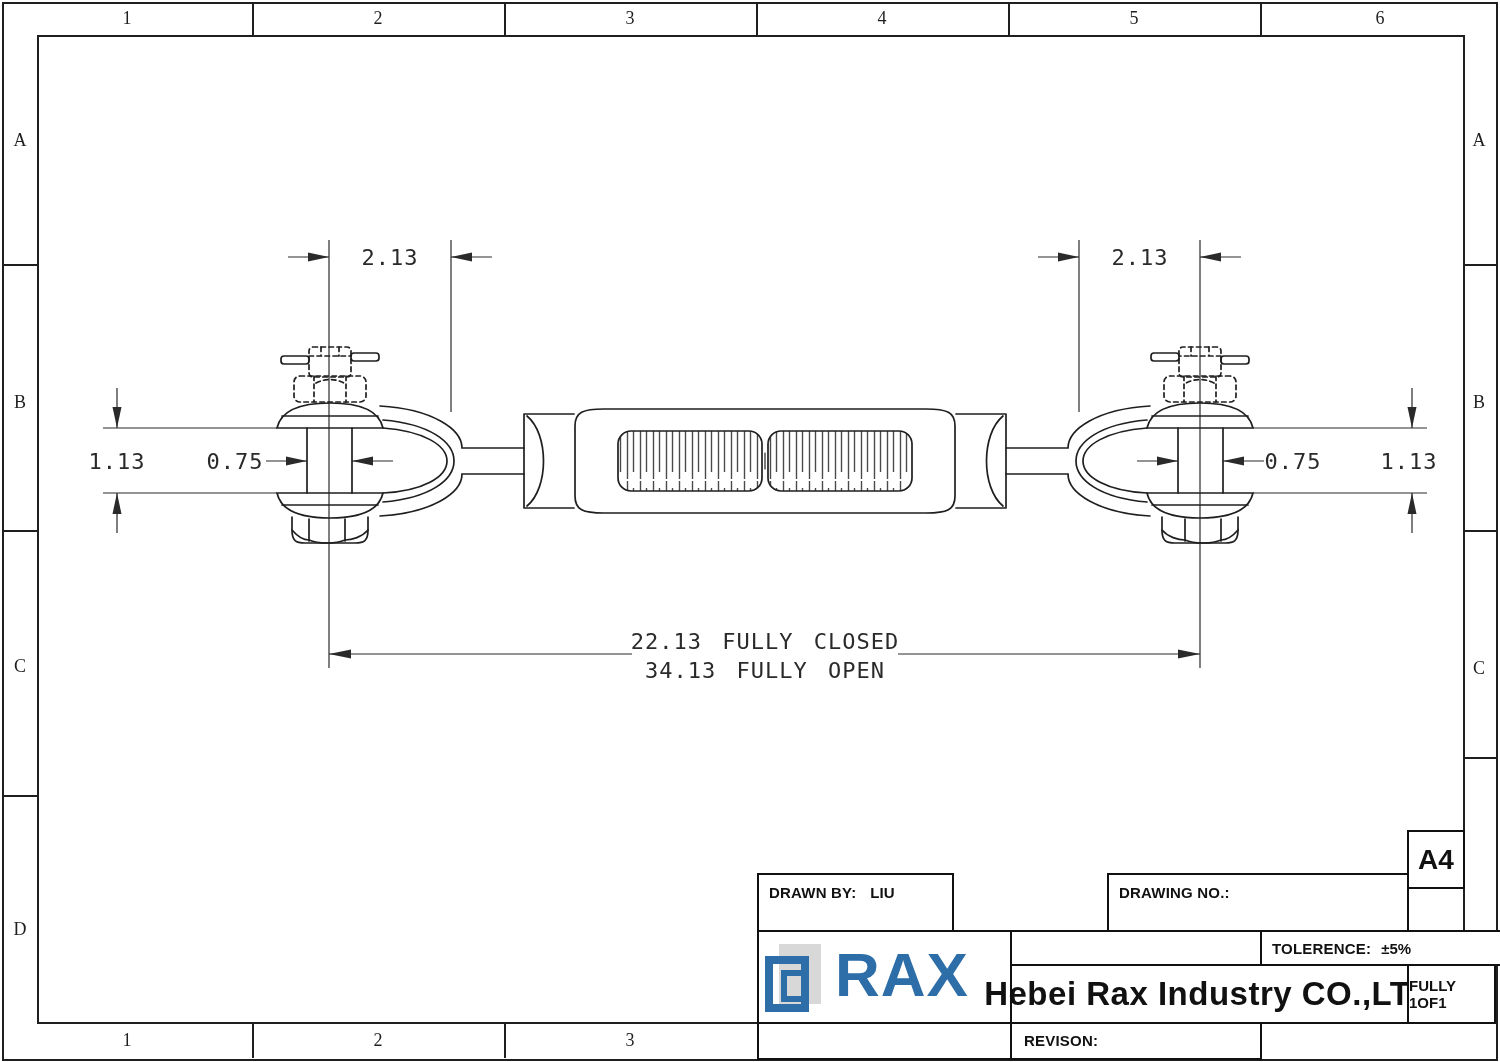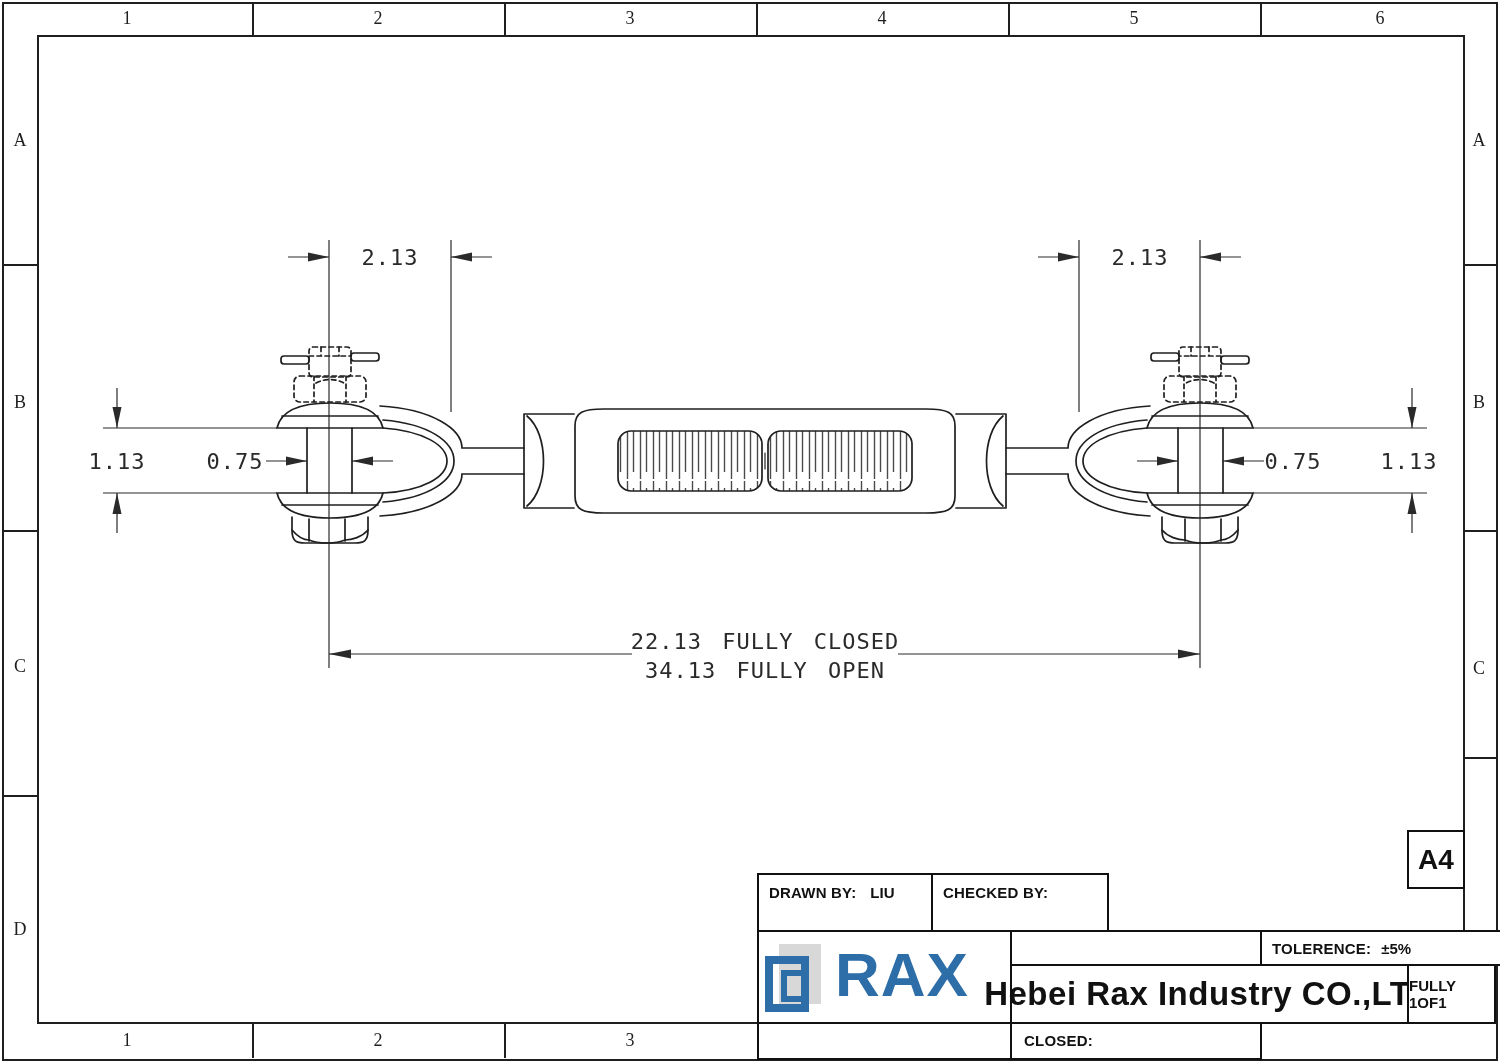--- a/index.html
+++ b/index.html
@@ -184,22 +184,22 @@
       <path d="M575,426 C575,412 583,409 604,409 H926 C947,409 955,412 955,426 V496 C955,510 947,513 926,513 H604 C583,513 575,510 575,496 Z"></path>
       <rect x="618" y="431" width="144" height="60" rx="13" fill="url(#knurl)"></rect>
       <rect x="768" y="431" width="144" height="60" rx="13" fill="url(#knurl)"></rect>
       <path d="M765,453 V469" stroke-width="1.2"></path>
     </g>
   </svg>
 
   <div class="abs tb-cell tb-pad" style="left:757px;top:873px;width:197px;height:59px">
     <span class="tb-label">DRAWN BY:</span><span class="tb-value">LIU</span>
   </div>
-  <div class="abs tb-cell tb-pad" style="left:931px;top:873px;width:178px;height:59px">
-    <span class="tb-label">CHECKED BY:</span>
+  <div class="abs tb-cell tb-pad" style="left:1107px;top:873px;width:302px;height:59px">
+    <span class="tb-label">DRAWING NO.:</span>
   </div>
   <div class="abs tb-cell tb-center" id="cell-a4" style="left:1407px;top:830px;width:58px;height:59px">
     <span>A4</span>
   </div>
 
   <div class="abs tb-cell tb-center" style="left:757px;top:930px;width:255px;height:94px">
     <div id="logo-mark" style="width:100%;height:100%">
       <div id="logo-gray"></div>
       <div id="logo-frame-outer"></div>
       <div id="logo-frame-inner"></div>
@@ -211,16 +211,16 @@
     <span class="tb-label">TOLERENCE:</span><span class="tb-value" style="margin-left:10px">±5%</span>
   </div>
   <div class="abs tb-cell tb-center" id="cell-company" style="left:1010px;top:964px;width:399px;height:60px">
     <span>Hebei Rax Industry CO.,LTD</span>
   </div>
   <div class="abs tb-cell tb-center" id="cell-sheet" style="left:1407px;top:964px;width:89px;height:60px">
     <span>FULLY 1OF1</span>
   </div>
   <div class="abs tb-cell" style="left:757px;top:1022px;width:255px;height:38px"></div>
   <div class="abs tb-cell" style="left:1010px;top:1022px;width:252px;height:38px;padding:8px 0 0 12px;box-sizing:border-box">
-    <span class="tb-label">CLOSED:</span>
+    <span class="tb-label">REVISON:</span>
   </div>
 
 </div>
 
 </body></html>

